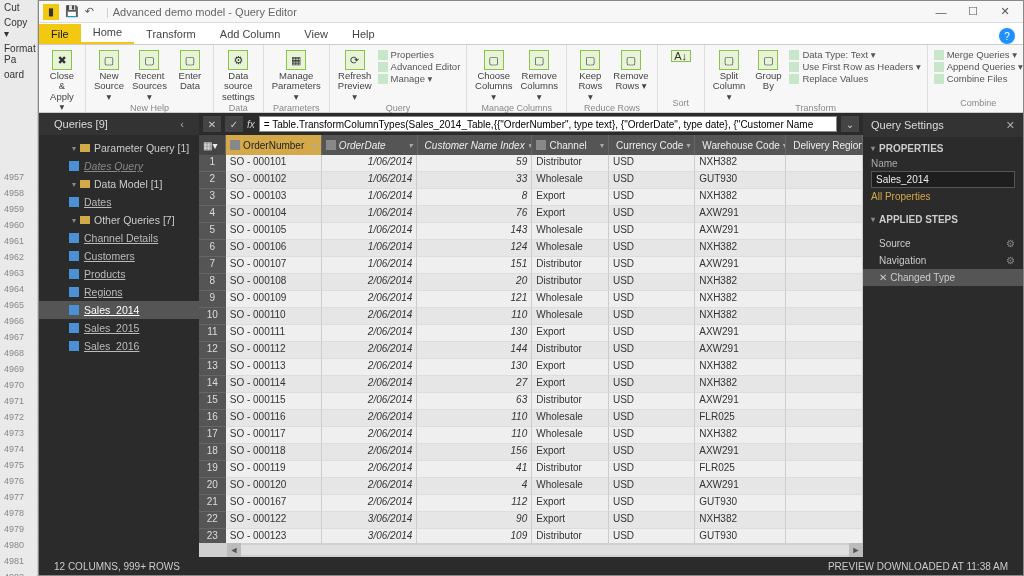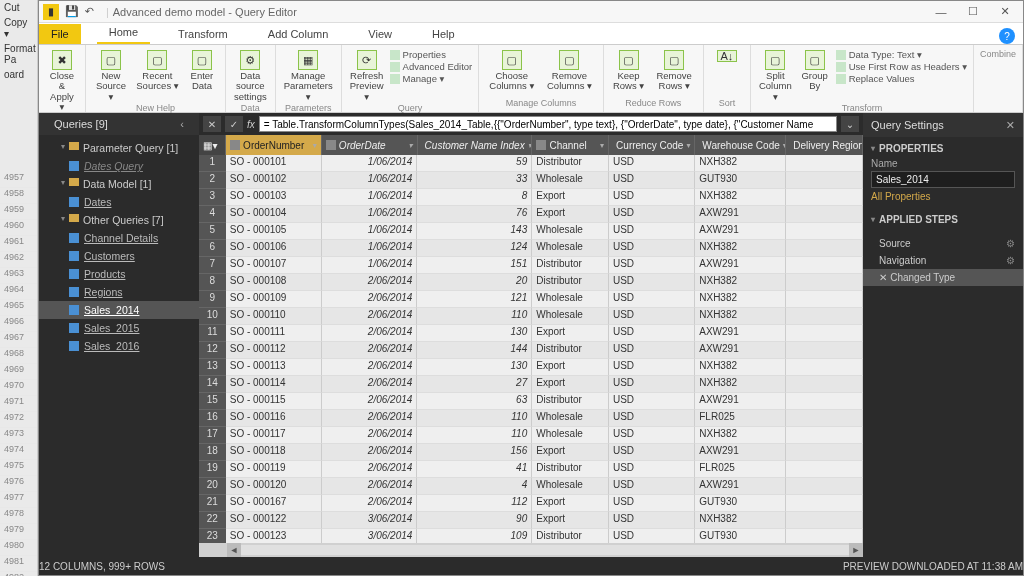--- a/index.html
+++ b/index.html
@@ -17,21 +17,21 @@
 .titlebar { height:22px; background:#f7f7f7; display:flex; align-items:center; padding:0 4px; border-bottom:1px solid #ddd; }
 .titlebar .logo { width:16px; height:16px; background:#f2c811; margin-right:6px; display:flex; align-items:center; justify-content:center; font-weight:bold; font-size:10px; }
 .titlebar .qat { display:flex; gap:6px; margin-right:8px; }
 .titlebar .qat span { color:#555; cursor:pointer; }
 .titlebar .divider { color:#ccc; margin:0 4px; }
 .titlebar .title { color:#666; font-size:11px; }
 .titlebar .winbtns { margin-left:auto; display:flex; gap:4px; }
 .titlebar .winbtns div { width:28px; height:18px; display:flex; align-items:center; justify-content:center; color:#555; cursor:pointer; }
 
 
-.tabs { height:22px; display:flex; align-items:flex-end; background:#fff; border-bottom:1px solid #ccc;gap:16px; }
+.tabs { height:22px; display:flex; align-items:flex-end; background:#fff; border-bottom:1px solid #ccc; }
 .tabs .tab { padding:4px 12px; font-size:11px; color:#444; cursor:pointer; }
 .tabs .tab.file { background:#f2c811; color:#222; }
 .tabs .tab.active { border-bottom:2px solid #f2c811; }
 .tabs .help-icon { margin-left:auto; margin-right:8px; width:16px; height:16px; border-radius:50%; background:#1e90ff; color:#fff; display:flex; align-items:center; justify-content:center; font-size:10px; }
 
 
 .ribbon { height:68px; background:#f7f7f7; display:flex; border-bottom:1px solid #ccc; font-size:10px; }
 .rgroup { border-right:1px solid #ddd; padding:4px 6px; display:flex; flex-direction:column; justify-content:space-between; }
 .rgroup .rtop { display:flex; gap:4px; }
 .rbtn { display:flex; flex-direction:column; align-items:center; gap:1px; cursor:pointer; padding:1px 2px; min-width:34px; }
@@ -43,21 +43,21 @@
 .rsmall .si { width:10px; height:10px; background:#c8e6c9; display:inline-block; }
 
 
 .main { flex:1; display:flex; min-height:0; }
 
 
 .queries { width:160px; background:#2b2b2b; color:#ddd; display:flex; flex-direction:column; }
 .queries .qhdr { height:22px; background:#333; display:flex; align-items:center; padding:0 15px; font-size:11px; justify-content:space-between; }
 .queries .qhdr .chev { color:#aaa; cursor:pointer; }
 .qtree { padding:4px 0; font-size:10.5px; overflow:auto; flex:1; }
-.qtree .grp { padding:3px 6px 3px 22px; color:#ccc; cursor:pointer; display:flex; align-items:flex-start; gap:4px; }
+.qtree .grp { padding:3px 6px 3px 5px; color:#ccc; cursor:pointer; display:flex; align-items:center; gap:4px;margin-left:28px; }
 .qtree .grp::before { content:"▸"; font-size:8px; color:#888; }
 .qtree .grp.open::before { content:"▾"; }
 .qtree .fold { width:10px; height:8px; background:#d4a94a; display:inline-block; }
 .qtree .item { padding:3px 6px 3px 30px; color:#bbb; cursor:pointer; display:flex; align-items:center; gap:5px;text-decoration:underline; }
 .qtree .item.italic { font-style:italic; color:#888; }
 .qtree .item.sel { background:#555; color:#fff; }
 .qtree .tico { width:10px; height:10px; background:#4a90d4; display:inline-block; }
 
 
 .grid { flex:1; background:#3a3a3a; display:flex; flex-direction:column; min-width:0; }
@@ -88,21 +88,21 @@
 .ssec { padding:6px 8px; font-size:10.5px; }
 .ssec .stitle { color:#ccc; font-weight:bold; font-size:10px; margin-bottom:4px; display:flex; align-items:center; gap:4px; }
 .ssec .stitle::before { content:"▾"; font-size:8px; color:#888; }
 .ssec input { width:100%; background:#1e1e1e; border:1px solid #555; color:#eee; padding:2px 4px; font-size:10px; }
 .ssec .link { color:#d4a94a; font-size:10px; margin-top:3px; cursor:pointer; }
 .step { padding:3px 8px 3px 16px; font-size:10px; color:#ccc; cursor:pointer; display:flex; justify-content:space-between; }
 .step.sel { background:#555; }
 .step .gear { color:#888; font-size:10px; }
 
 
-.status { height:18px; background:#2b2b2b; color:#ccc; display:flex; align-items:center; padding:0 0; font-size:10px; justify-content:space-between; }
+.status { height:18px; background:#2b2b2b; color:#ccc; display:flex; align-items:center; padding:0 15px; font-size:10px; justify-content:space-between; }
 </style>
 </head>
 <body>
 
 <div class="stray-left">
   <div class="cut">Cut</div>
   <div class="cut">Copy ▾</div>
   <div class="cut">Format Pa</div>
   <div class="cut">oard</div>
   <div class="nums" id="stray-nums">
@@ -276,20 +276,27 @@
           </div>
           <div class="rsmall" id="rg-split-s">
             <div><span class="si"></span>Data Type: Text ▾</div>
             <div><span class="si"></span>Use First Row as Headers ▾</div>
             <div><span class="si"></span>Replace Values</div>
           </div>
         </div>
         <div class="rtitle">Transform</div>
       </div>
     <div class="rgroup">
+        <div class="rtop">
+          <div class="rsmall" id="rg-comb-s">
+            <div><span class="si"></span>Merge Queries ▾</div>
+            <div><span class="si"></span>Append Queries ▾</div>
+            <div><span class="si"></span>Combine Files</div>
+          </div>
+        </div>
         <div class="rtitle">Combine</div>
       </div>
   </div>
 
   <div class="main">
     <div class="queries">
       <div class="qhdr">
           <span>Queries [9]</span>
           <span class="chev">‹</span>
         </div>

